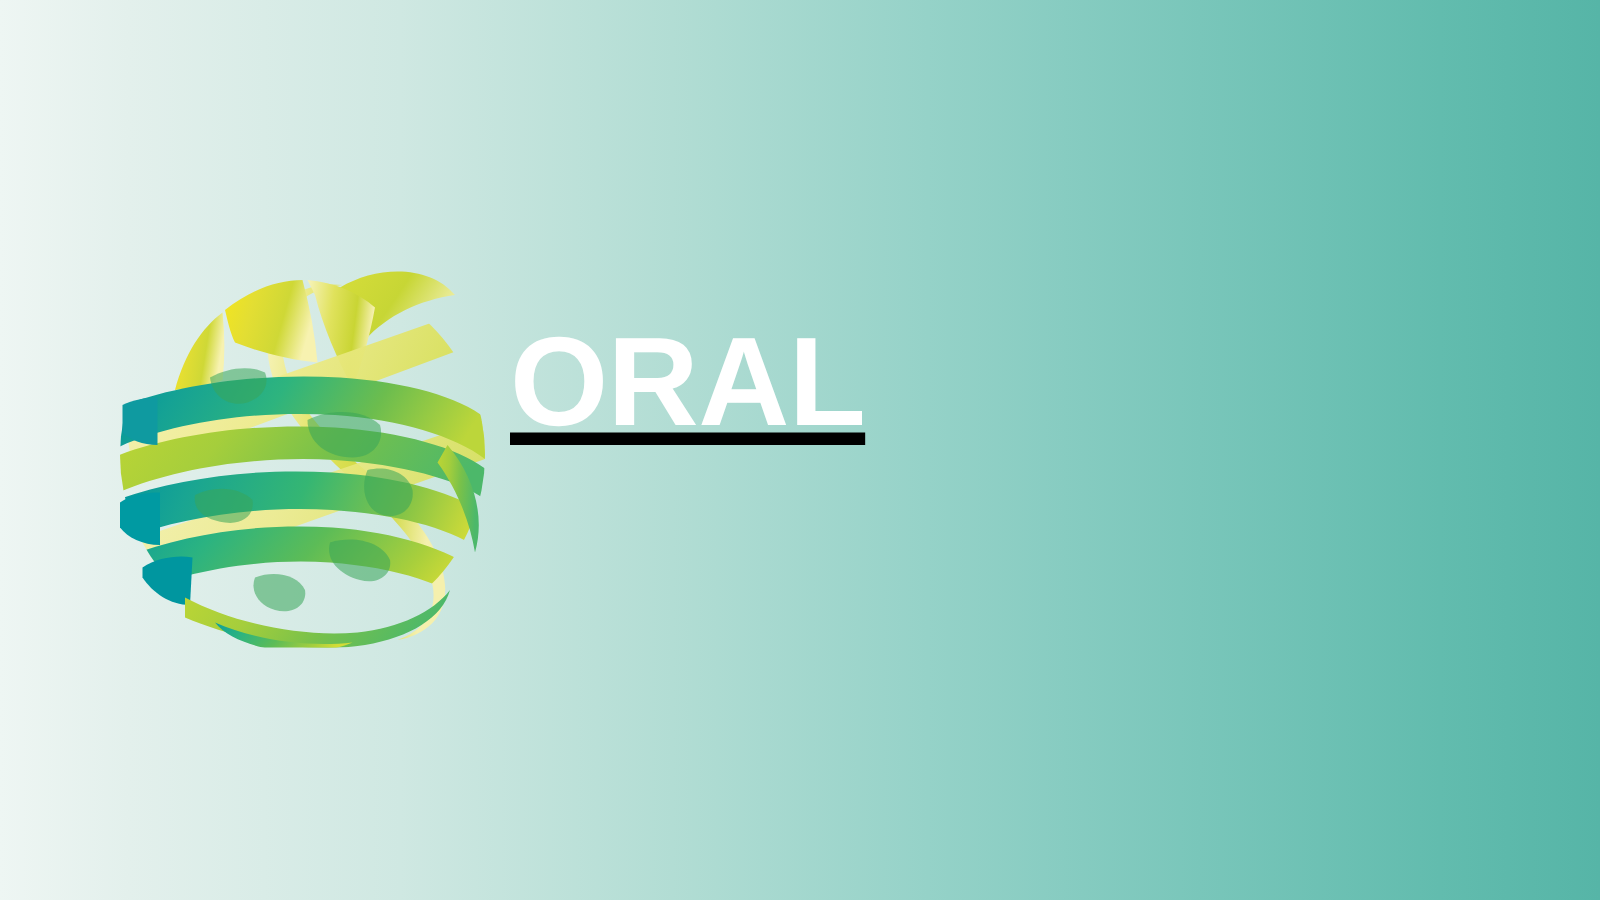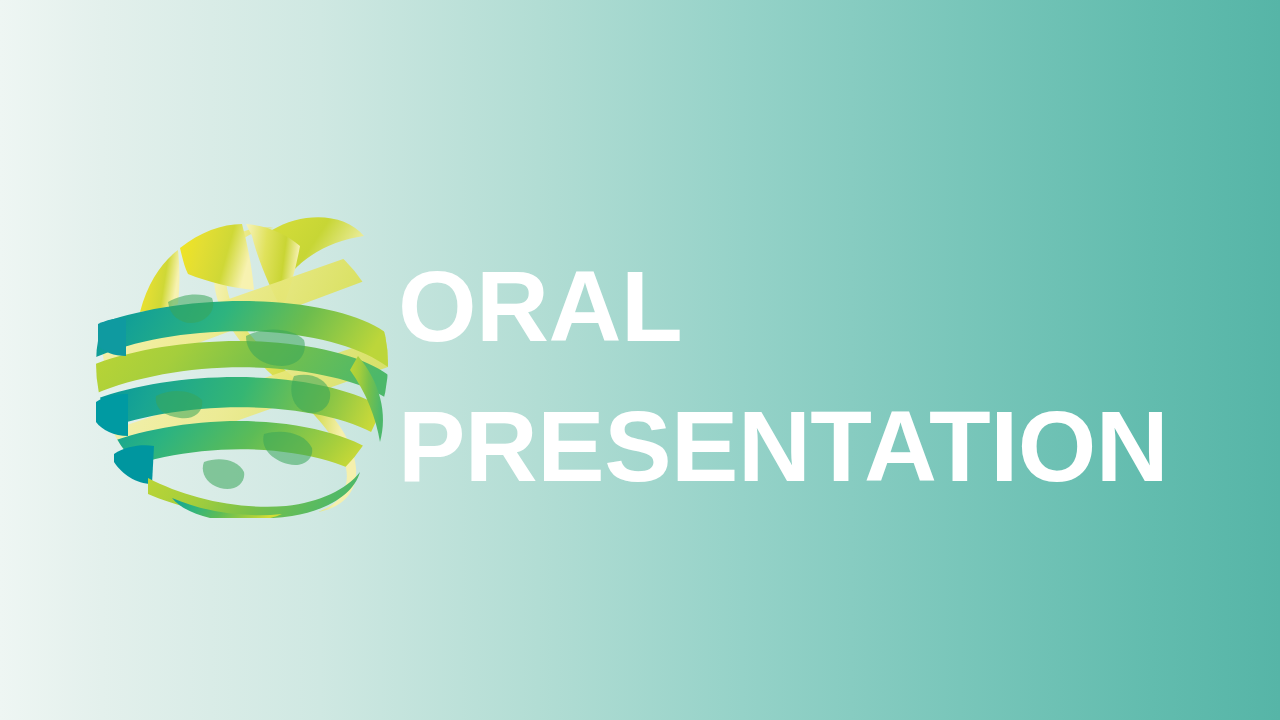--- a/index.html
+++ b/index.html
@@ -39,23 +39,24 @@
   }
   #logo-mark svg {
     display: block;
     width: 100%;
     height: 100%;
   }
 
   
   #title-block {
     position: absolute;
-    left: 398px;
+    left: 408px;
     top: 236px;
     width: 830px;
+    text-decoration: underline;
   }
   .title-line {
     color: #ffffff;
     font-family: "Liberation Sans", sans-serif;
     font-weight: bold;
     font-size: 101px;
     line-height: 140px;
     letter-spacing: -0.5px;
     white-space: nowrap;
     margin: 0;
@@ -185,16 +186,15 @@
         <path fill="url(#gGreenYel2)" d="M76 292 C108 306 150 312 186 308 C168 316 140 318 114 312
                  C98 308 84 302 76 292 Z"></path>
 
         <path fill="url(#gGreenYel)" d="M262 150 C284 176 292 208 284 236 C280 212 270 186 254 164 Z"></path>
       </g>
     </svg>
   </div>
 
   <div id="title-block">
     <div class="title-line">ORAL</div>
-    <div class="title-line">PRESENTATION</div>
   </div>
 
 </div>
 
 </body></html>

